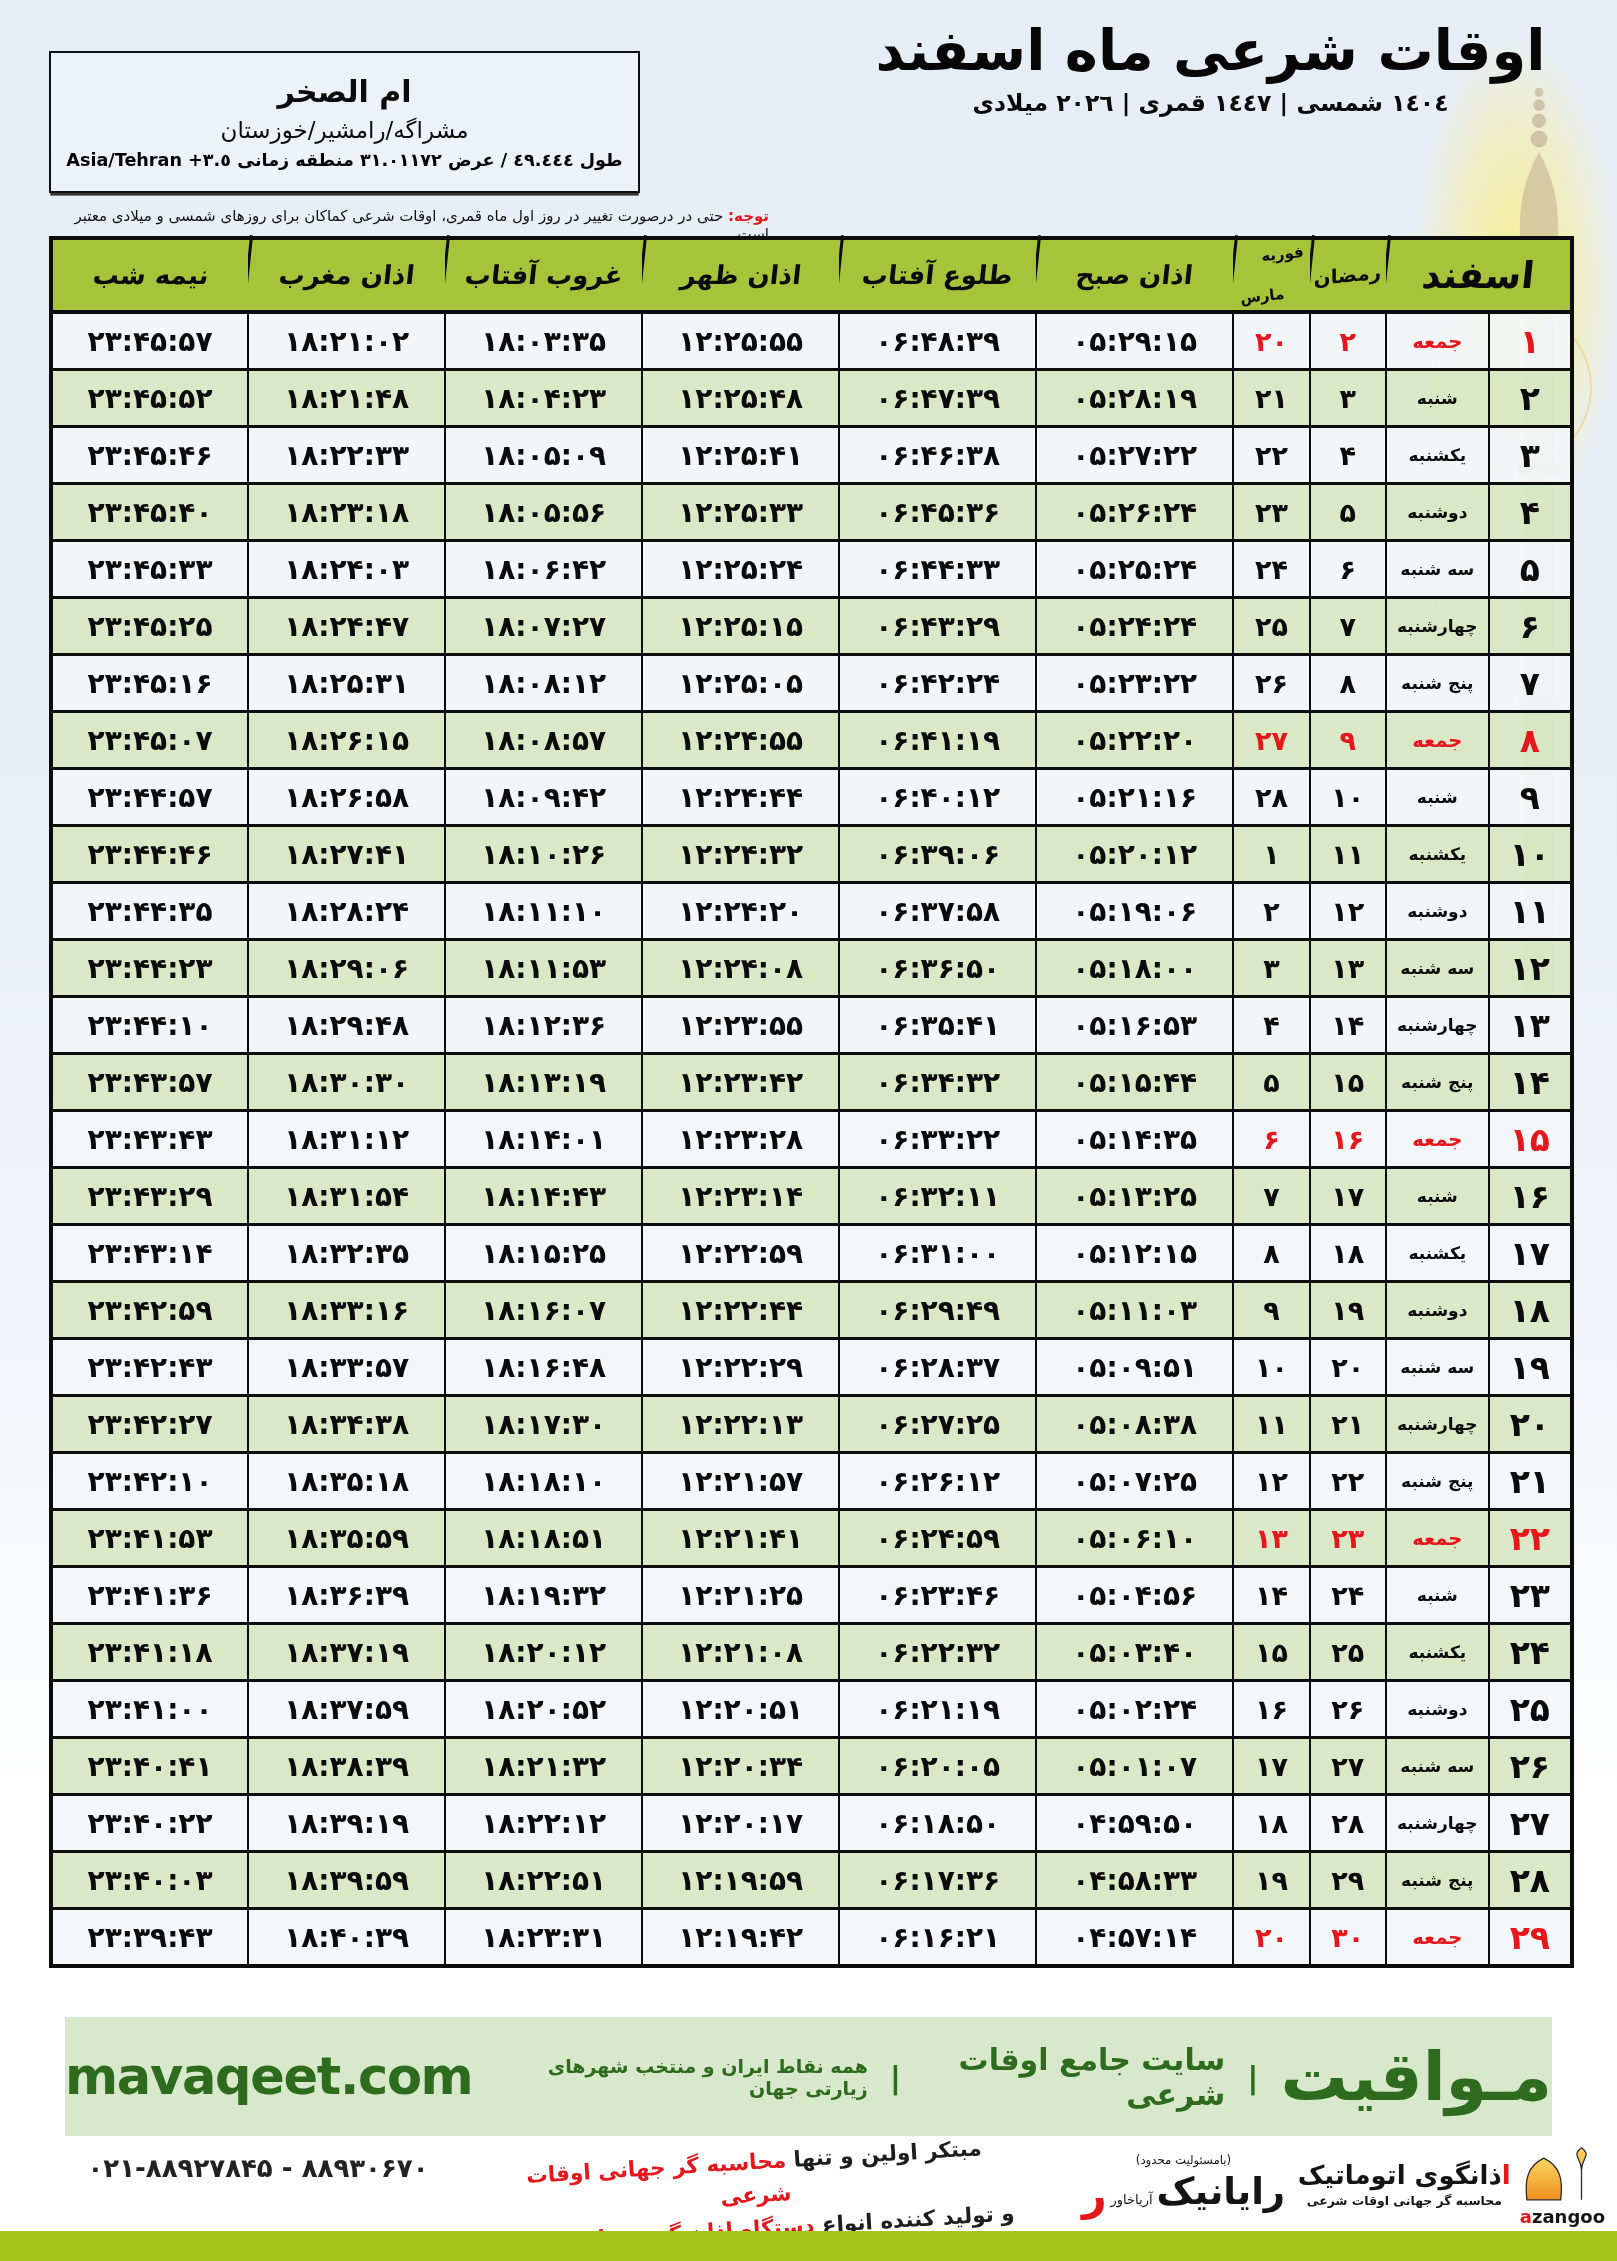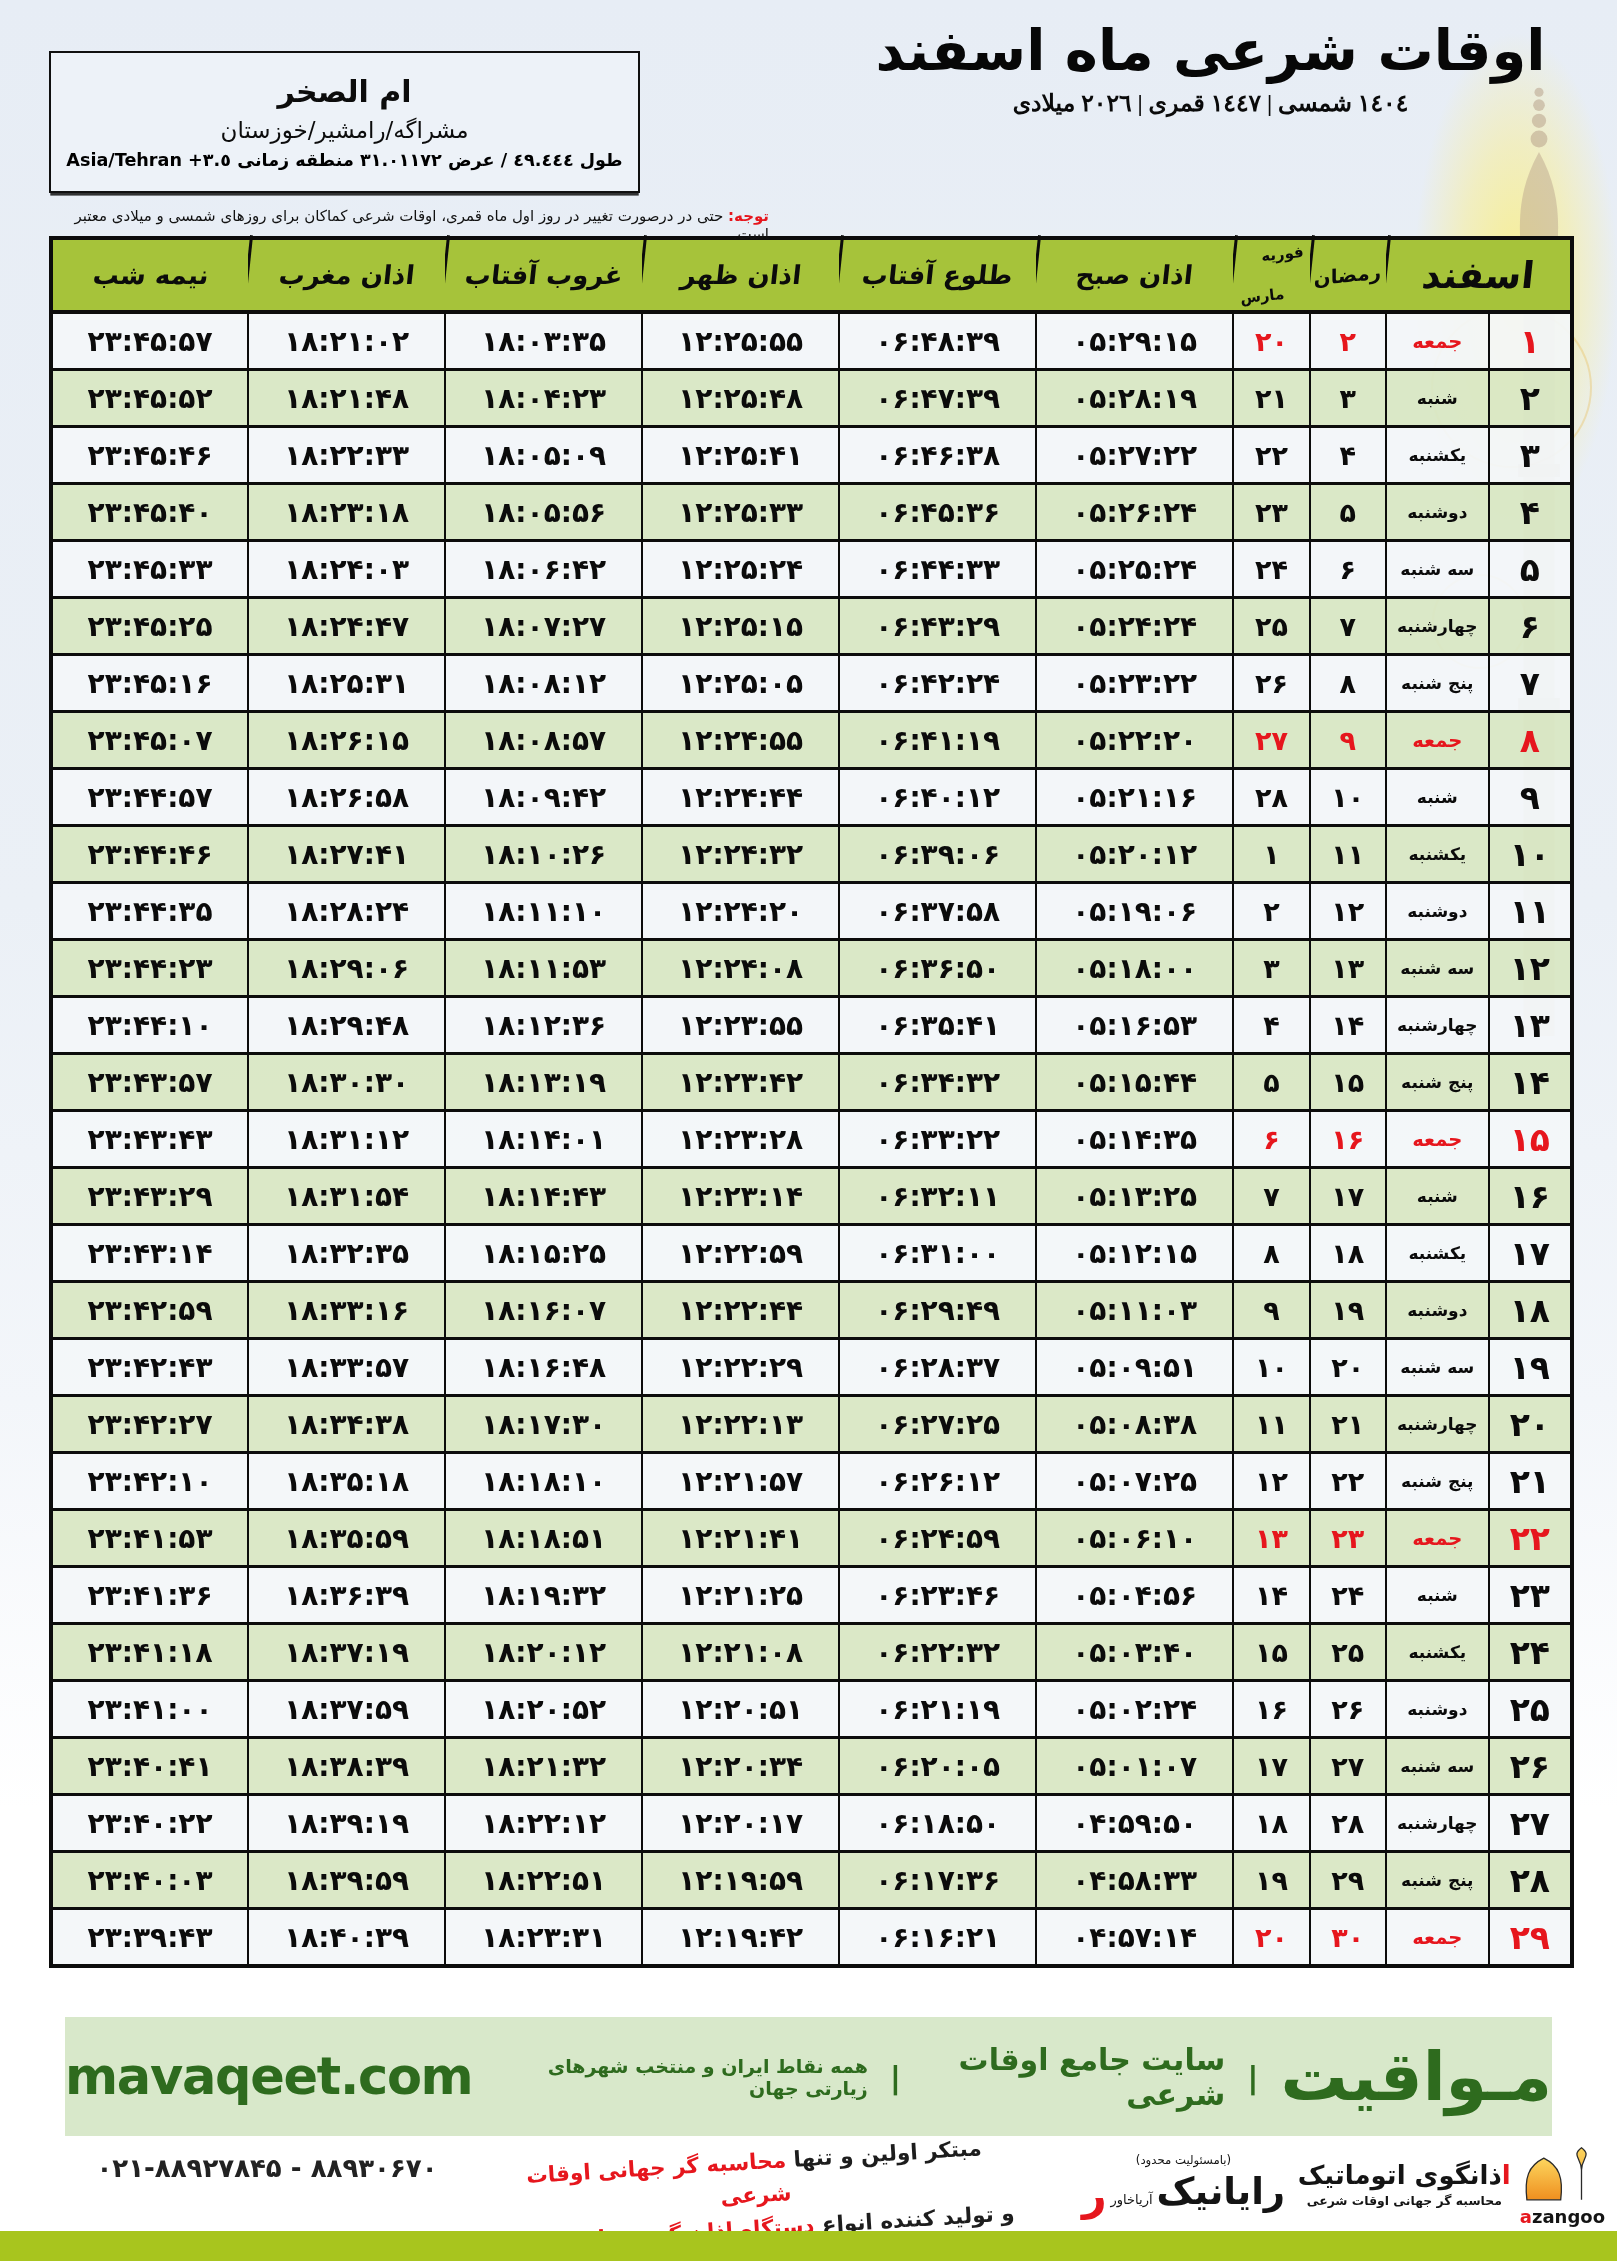--- a/index.html
+++ b/index.html
@@ -24,21 +24,21 @@
     display:flex;flex-direction:column;justify-content:center;align-items:center;gap:7.8px;
     box-shadow:0 3.9px 0 -1.3px rgba(16,16,16,.85);
     text-align:center;
   }
   .loc-name{font-size:30px;font-weight:bold;color:#0c0c0c;direction:rtl;}
   .loc-region{font-size:23px;color:#0c0c0c;direction:rtl;}
   .loc-coords{font-size:17.6px;font-weight:bold;color:#000000;direction:rtl;}
   .title-block{position:absolute;right:29px;top:17px;width:757px;z-index:2;text-align:center;}
   .main-title{font-size:56px;font-weight:bold;color:#070707;direction:rtl;line-height:1.2;}
   .subtitle{font-size:27px;font-weight:bold;color:#0a0a0a;direction:rtl;margin-top:2.6px;}
-  .date-line{font-size:23.5px;font-weight:bold;color:#0a0a0a;direction:ltr;margin-top:5.2px;font-family:Liberation Serif, serif;}
+  .date-line{font-size:23.5px;font-weight:bold;color:#0a0a0a;direction:ltr;margin-top:5.2px;}
   .notice{position:absolute;left:55px;top:207px;width:714px;z-index:2;direction:rtl;text-align:right;font-size:15px;color:#111;}
   .notice .notice-label{color:var(--accent_red);font-weight:bold;}
   
   .times-table{
     position:absolute;left:49px;top:236px;width:1525px;z-index:1;
     border-collapse:collapse;table-layout:fixed;direction:rtl;
     border:4.6px solid var(--border_black);
   }
   .times-table th,.times-table td{
     border:2px solid var(--border_black);
@@ -72,21 +72,21 @@
   .mavaqeet-band{
     position:absolute;left:65px;top:2017px;width:1487px;height:119px;z-index:2;
     background:var(--footer_band_bg);direction:rtl;
     display:flex;align-items:center;justify-content:center;gap:22px;color:var(--footer_green);
   }
   .brand-fa{font-size:67px;font-weight:bold;}
   .brand-sep{font-size:31px;font-weight:bold;}
   .brand-tag1{font-size:30px;font-weight:bold;}
   .brand-tag2{font-size:19px;font-weight:bold;}
   .brand-url{font-size:51px;font-weight:bold;direction:ltr;margin-right:15.7px;letter-spacing:-1.3px;}
-  .contact-block{position:absolute;left:55px;top:2153px;width:424px;z-index:2;text-align:center;}
+  .contact-block{position:absolute;left:46px;top:2153px;width:424px;z-index:2;text-align:center;}
   .phone{font-size:26px;font-weight:bold;color:#222;direction:ltr;}
   .site-url{font-size:38px;font-weight:bold;color:#222;font-family:"Liberation Serif",serif;margin-top:1.3px;}
   .promo-block{
     position:absolute;left:496px;top:2145px;width:522px;z-index:2;direction:rtl;text-align:center;
     font-size:21.5px;font-weight:bold;color:#1d1d1d;line-height:1.55;transform:rotate(-3.5deg);
   }
   .promo-red{color:var(--accent_red);}
   .rayanik-block{position:absolute;left:1076px;top:2153px;width:215px;z-index:2;direction:rtl;text-align:center;color:#141414;}
   .rayanik-note{font-size:11.7px;}
   .rayanik-row{display:flex;direction:rtl;align-items:flex-end;justify-content:center;gap:3.9px;margin-top:2.6px;}

